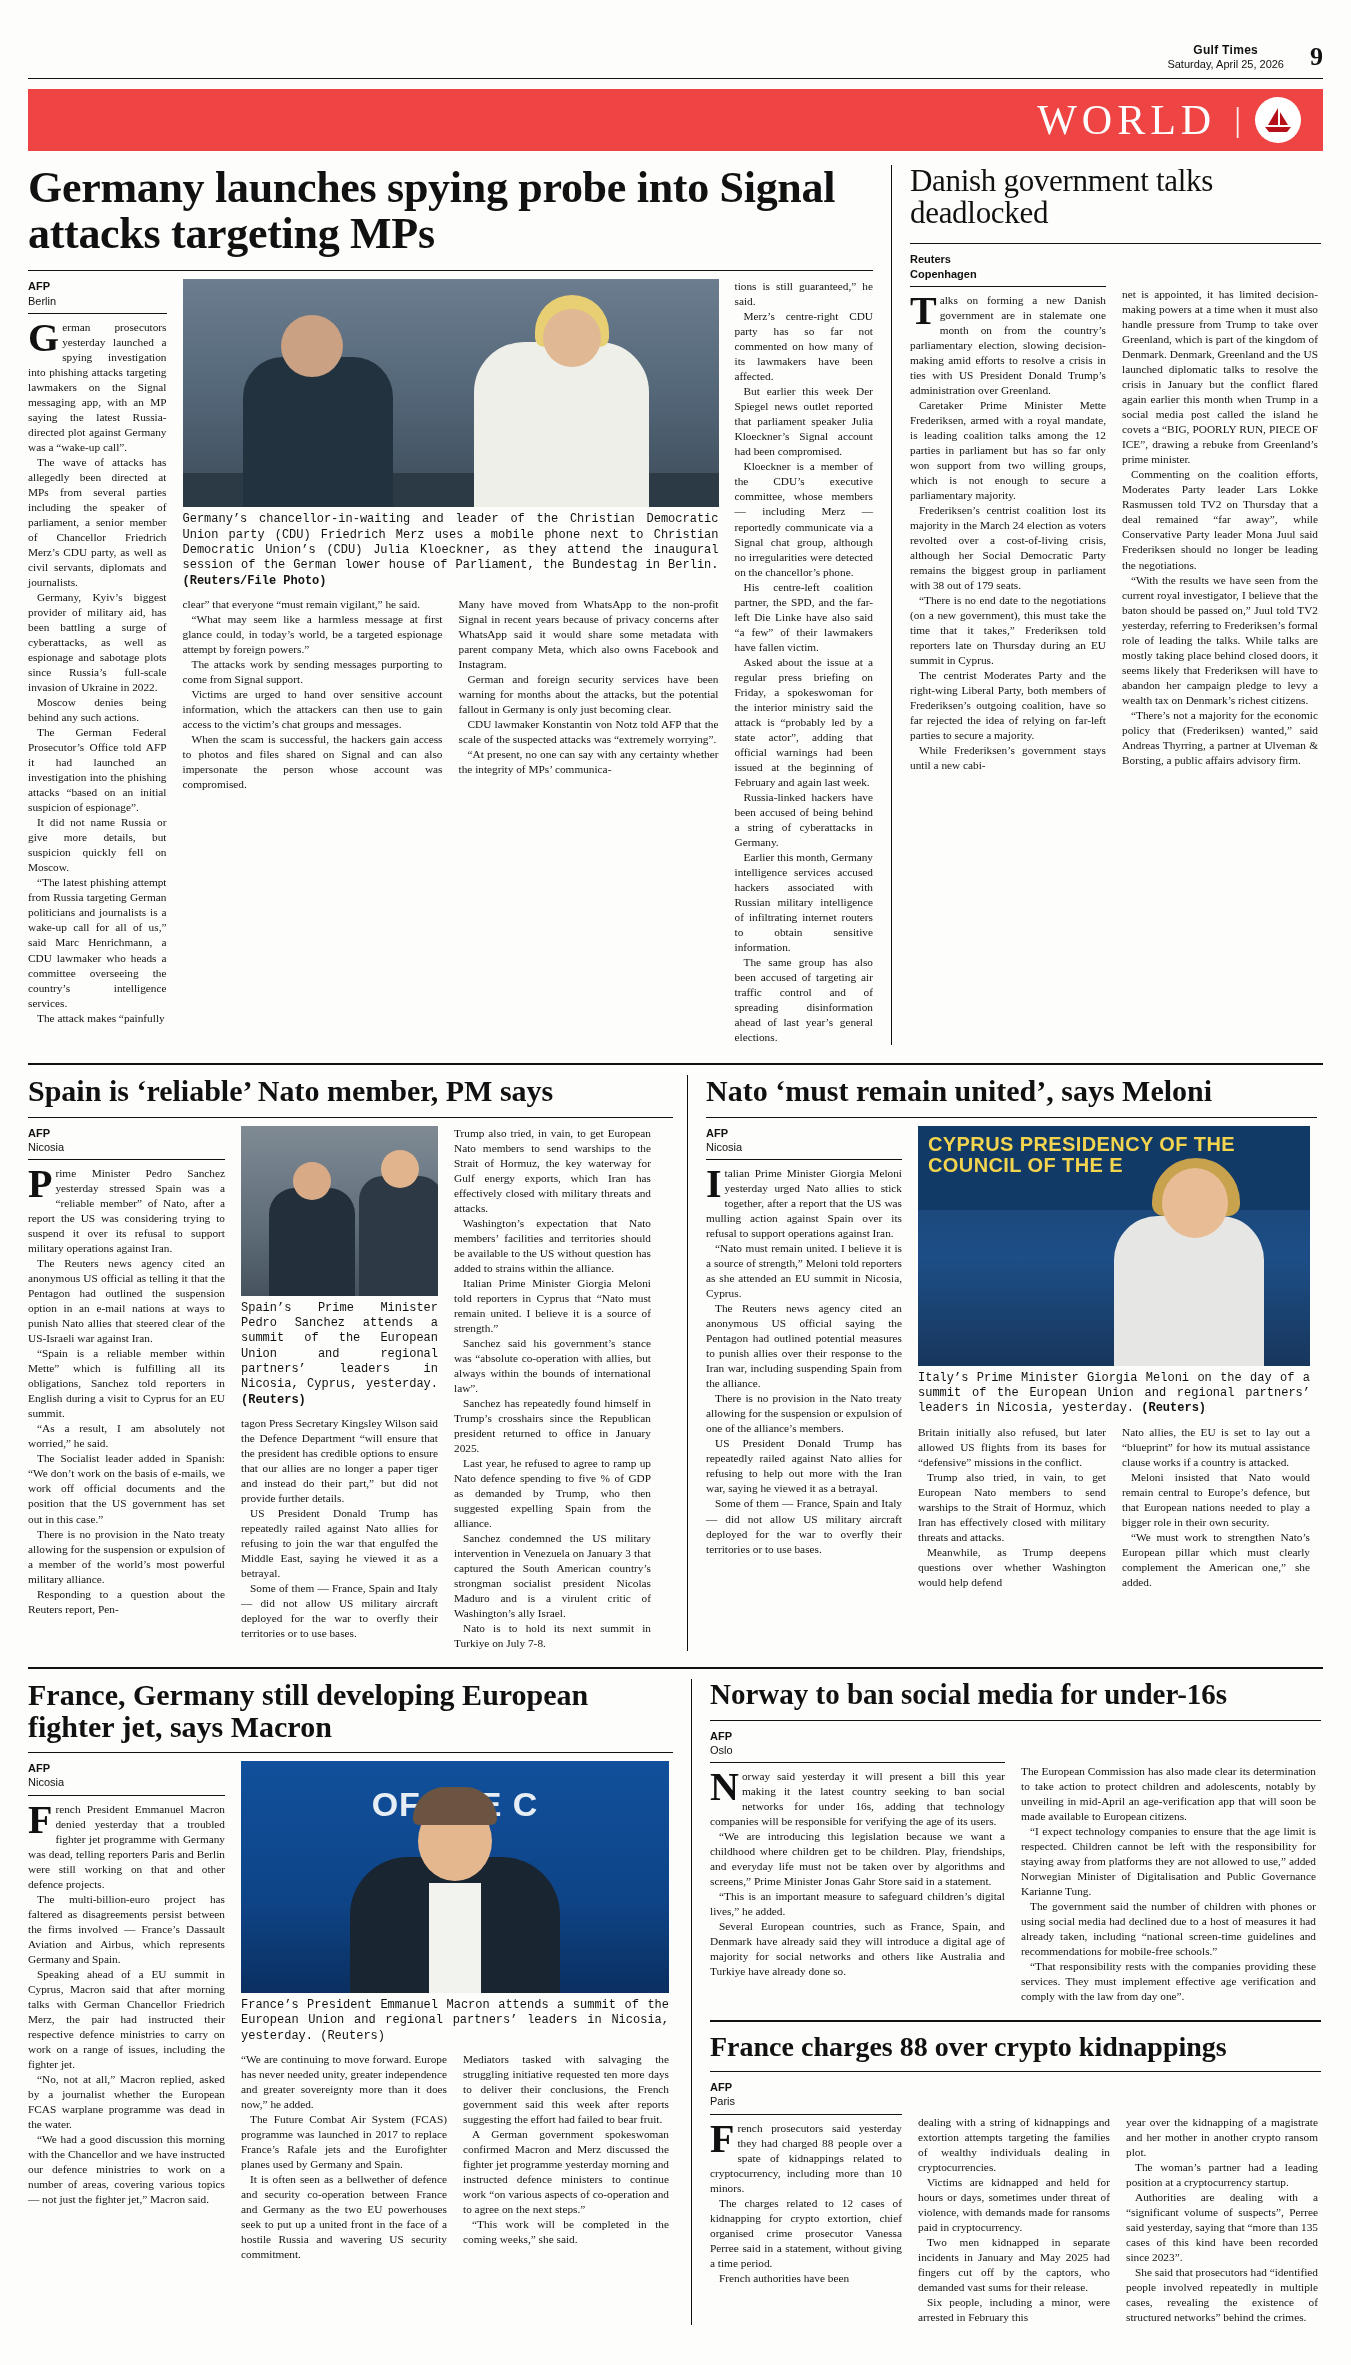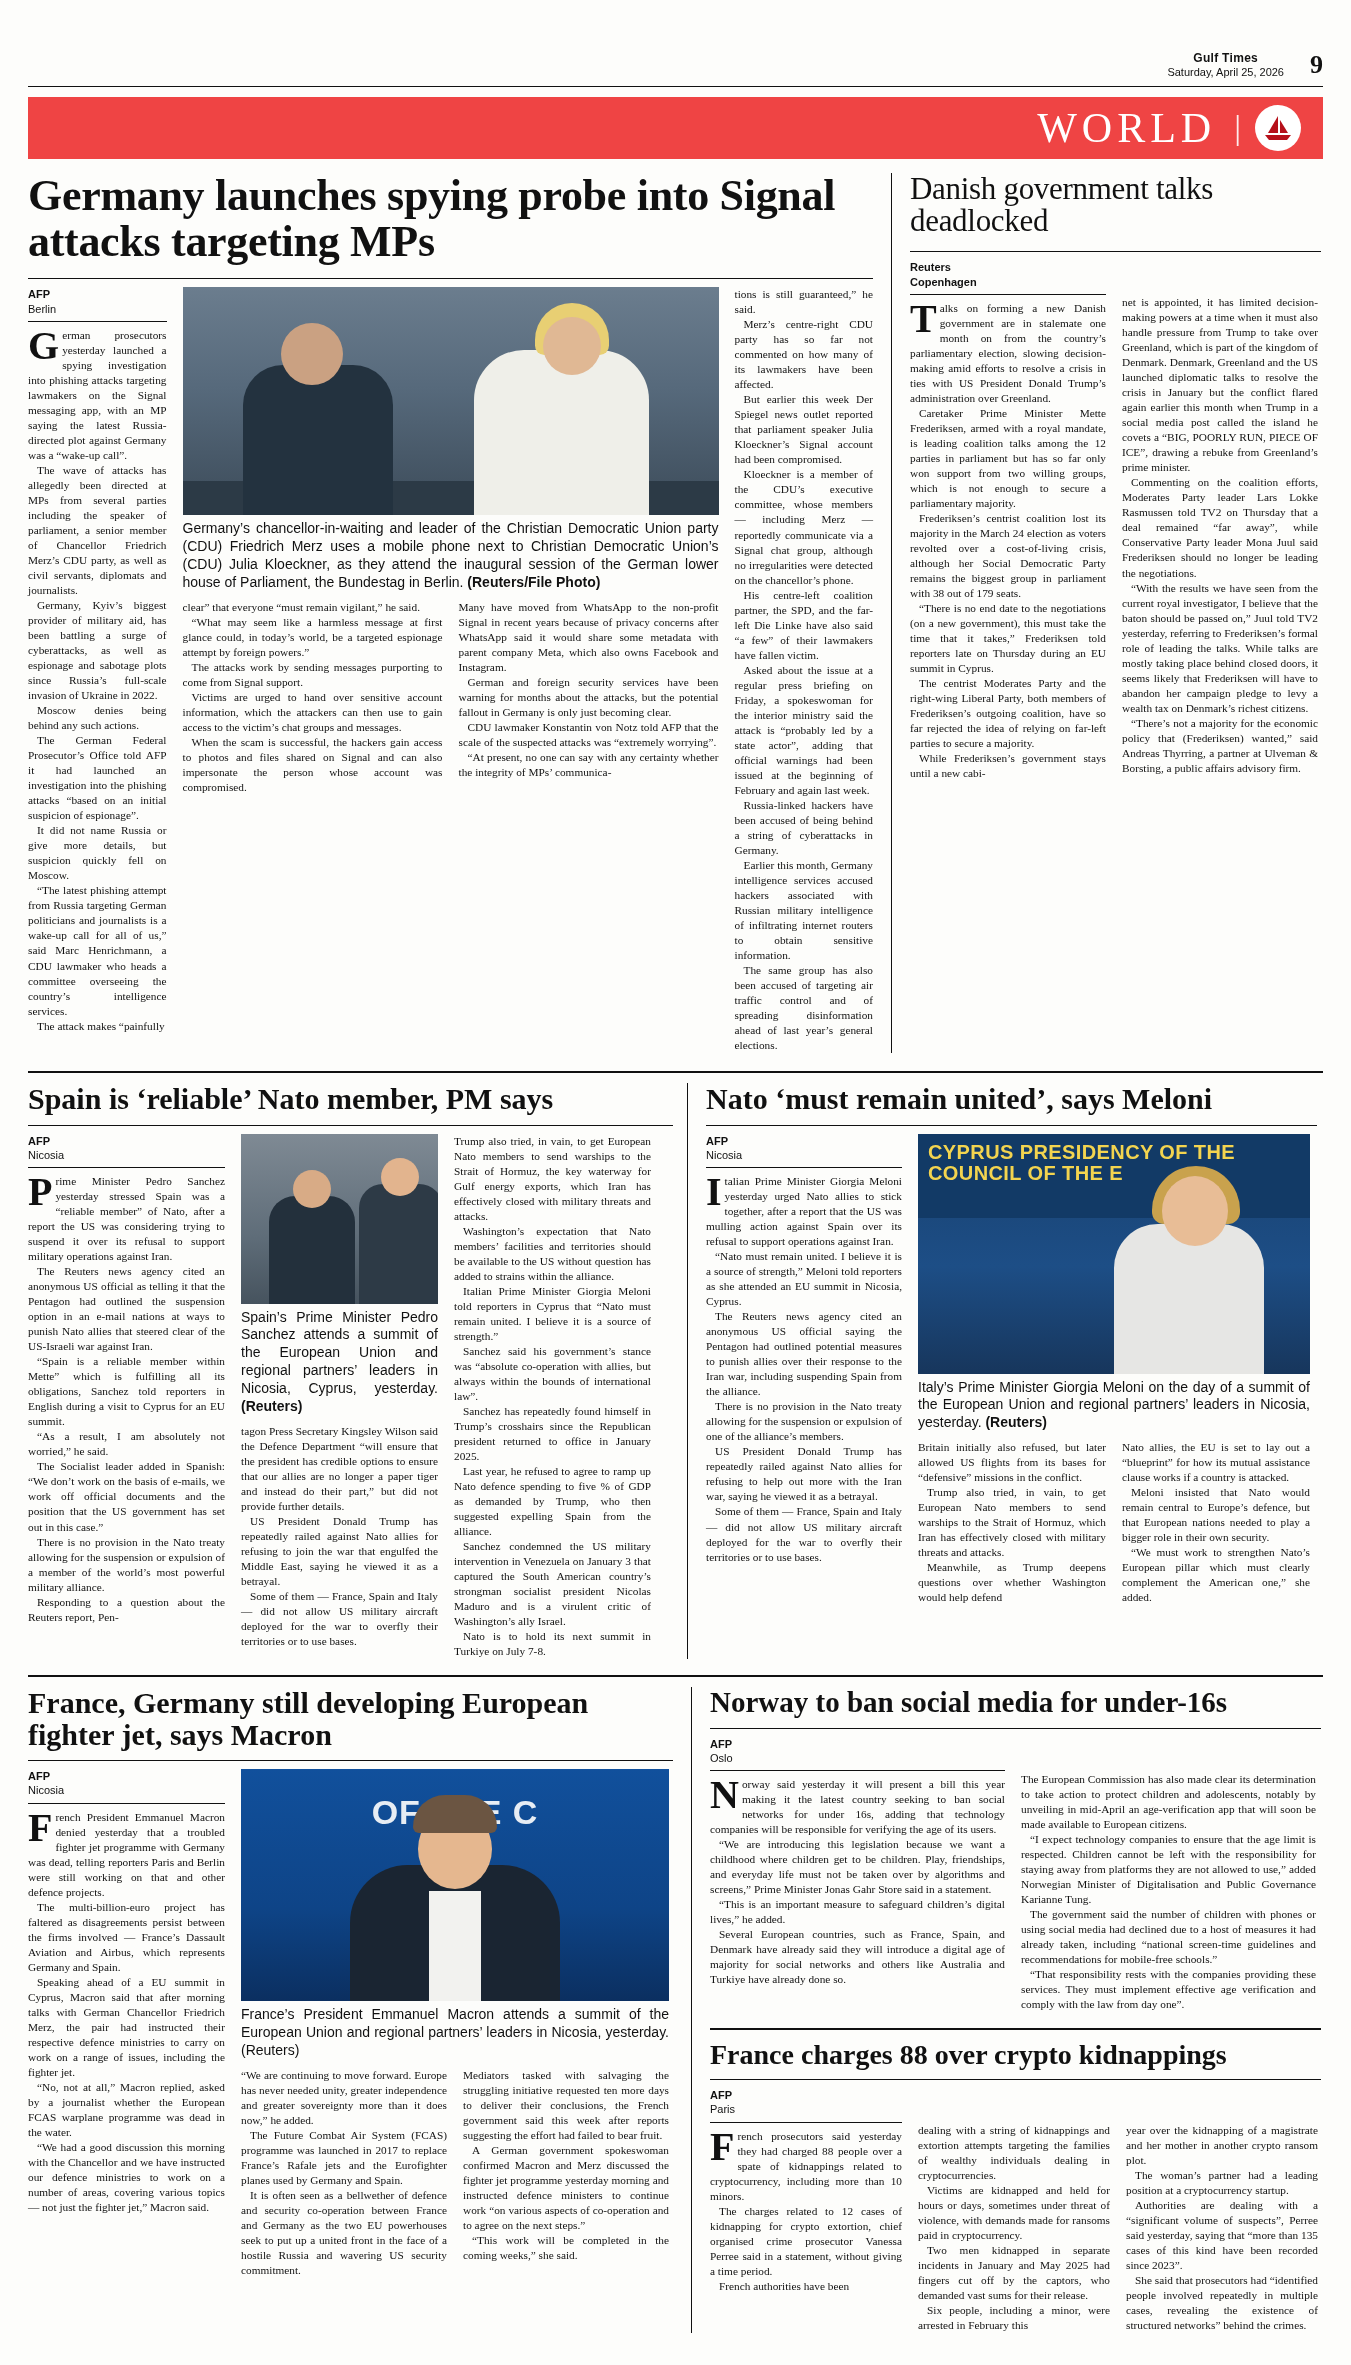--- a/index.html
+++ b/index.html
@@ -3,21 +3,21 @@
 <meta charset="utf-8">
 <style>
   * { box-sizing: border-box; }
   html, body { margin:0; padding:0; }
   body {
     width:1351px; height:2365px;
     background:#fdfdfb;
     font-family:"Liberation Serif", serif;
     color:#111;
   }
-  .page { width:1351px; height:1818px; padding:17px 28px; position:relative; }
+  .page { width:1351px; height:1818px; padding:9px 28px; position:relative; }
 
   
   .masthead { padding-top:34px; }
   .mast-line { display:flex; justify-content:flex-end; align-items:flex-end; gap:14px; padding-bottom:6px; }
   .mast-center { text-align:center; line-height:1.25; }
   .mast-title { font-family:"Liberation Sans", sans-serif; font-size:12px; font-weight:bold; letter-spacing:.3px; }
   .mast-date { font-family:"Liberation Sans", sans-serif; font-size:11px; }
   .mast-page { font-family:"Liberation Serif", serif; font-size:26px; font-weight:bold; line-height:1; padding-left:12px; padding-bottom:2px;}
   .rule-thin { border-top:1px solid #111; }
 
@@ -37,21 +37,21 @@
   .band-logo { width:46px; height:46px; border-radius:50%; background:#fff; display:flex; align-items:center; justify-content:center;}
   .band-logo svg { display:block; }
 
   
   .hl-serif { font-family:"Liberation Serif", serif; font-weight:bold; line-height:1.04; letter-spacing:-0.3px; }
   .byline { font-family:"Liberation Sans", sans-serif; font-size:11px; font-weight:bold; line-height:1.3; }
   .col-rule { border-top:1px solid #111; }
   .body-col { font-size:11.3px; line-height:1.33; text-align:justify; hyphens:auto; }
   .body-col p { margin:0; text-indent:9px; }
   .body-col p.first { text-indent:0; }
-  .cap { font-family:Liberation Sans, sans-serif; font-size:14px; line-height:1.28; text-align:justify; }
+  .cap { font-family:Liberation Mono, monospace; font-size:12px; line-height:1.28; text-align:justify; }
   .cap b { font-weight:bold; }
   .dropcap::first-letter {
     float:left; font-family:"Liberation Serif", serif; font-weight:bold;
     font-size:40px; line-height:32px; padding-right:3px; padding-top:2px;
   }
   .hr-med { border-top:2px solid #111; }
   .hr-1 { border-top:1px solid #111; }
 
   .flexrow { display:flex; }
 

